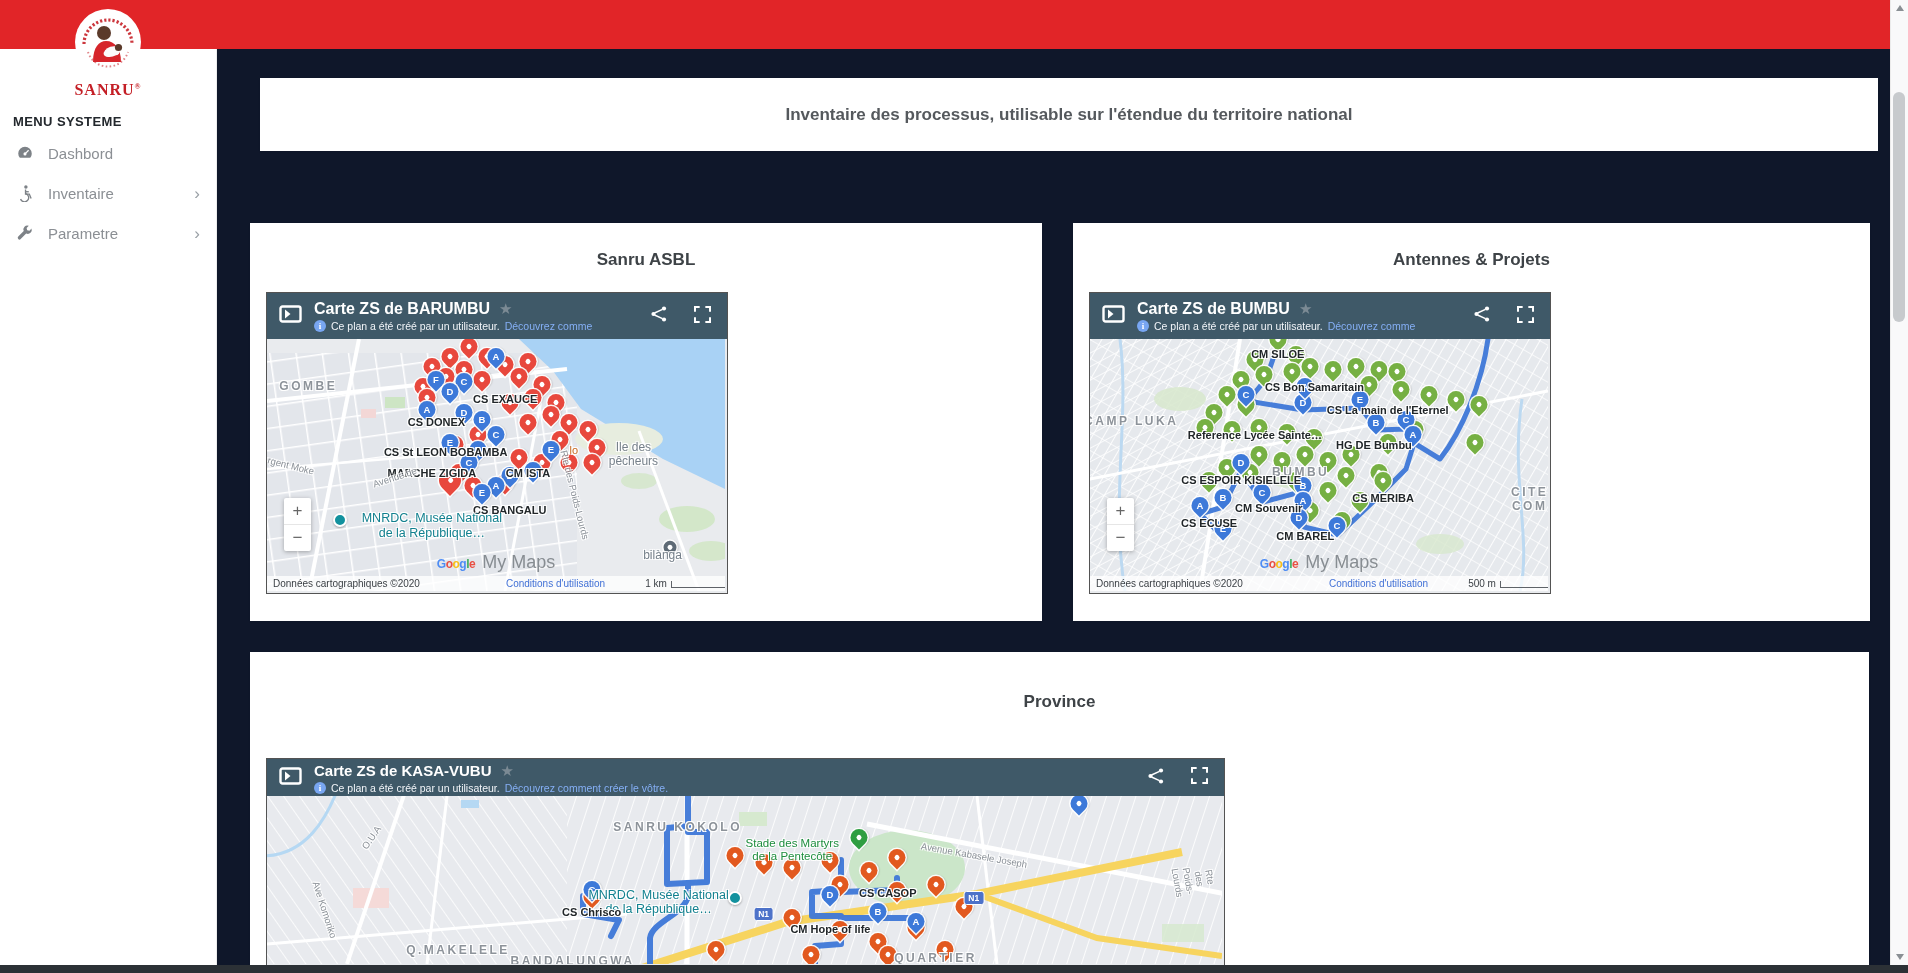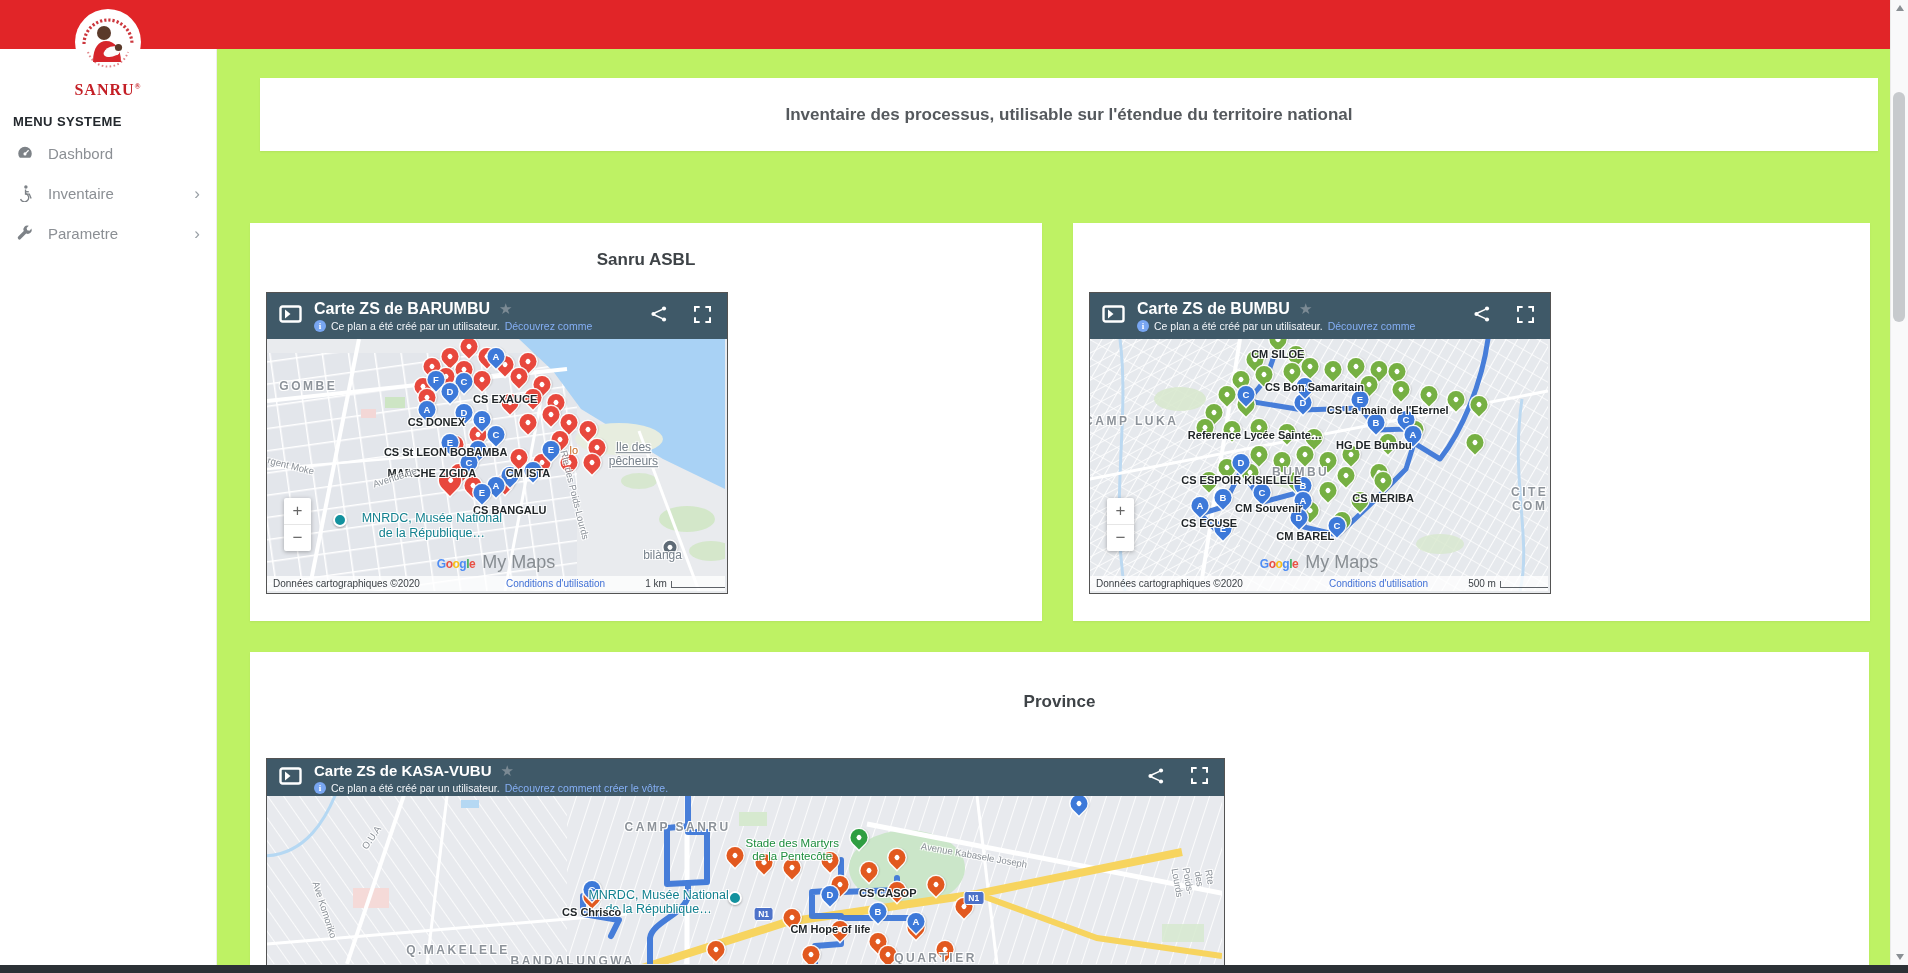--- a/index.html
+++ b/index.html
@@ -12,21 +12,21 @@
   .sidebar{position:absolute;left:0;top:49px;width:216px;height:916px;background:#fff;border-right:1px solid #ededed;z-index:6;}
   .logobox{text-align:center;margin-top:-41px;position:relative;}
   .logoname{font-family:"Liberation Serif",serif;font-weight:700;color:#c41f26;font-size:16px;letter-spacing:1px;margin-top:1px;}
   .logoname sup{font-size:8px;}
   .menuhead{margin:15px 0 4px 13px;font-size:13px;font-weight:700;color:#23282d;letter-spacing:.4px;}
   .mi{display:flex;align-items:center;gap:14px;padding:11px 16px;color:#8b8f94;font-size:15px;cursor:pointer;}
   .mi .mico{width:18px;height:18px;color:#7d8287;flex:0 0 18px;}
   .mi .chev{margin-left:auto;color:#9aa0a6;font-size:17px;line-height:1;}
 
   
-  .content{position:absolute;left:217px;top:49px;width:1673px;height:916px;background:#bef264;overflow:hidden;z-index:2;}
+  .content{position:absolute;left:217px;top:49px;width:1673px;height:916px;background:#0f172a;overflow:hidden;z-index:2;}
   .banner{position:absolute;left:43px;top:29px;width:1618px;height:73px;background:#fff;box-shadow:0 1px 2px rgba(0,0,0,.07);display:flex;align-items:center;justify-content:center;}
   .banner p{margin:0;font-size:17px;font-weight:700;color:#55595d;}
   .sectitle{position:absolute;left:0;right:0;top:134px;text-align:center;font-size:24px;font-weight:700;color:#e8252c;}
 
   .card{position:absolute;background:#fff;box-shadow:0 1px 2px rgba(0,0,0,.06);}
   .card h3{margin:0;padding-top:27px;text-align:center;font-size:17px;font-weight:700;color:#3e4347;}
   .card-l{left:33px;top:174px;width:792px;height:398px;}
   .card-r{left:856px;top:174px;width:797px;height:398px;}
   .card-b{left:33px;top:603px;width:1619px;height:370px;}
   .card-b h3{padding-top:40px;}
@@ -226,21 +226,21 @@
                 <span class="scalebar"></span>
               </span>
           </div>
         <div class="mlabel area" style="left: 9%; top: 19%;">GOMBE</div>
             <div class="mlabel poi" style="left: 52%; top: 24%;">CS EXAUCE</div>
             <div class="mlabel poi" style="left: 37%; top: 33%;">CS DONEX</div>
             <div class="mlabel poi" style="left: 39%; top: 45%;">CS St LEON BOBAMBA</div>
             <div class="mlabel poi" style="left: 36%; top: 53%;">MARCHE ZIGIDA</div>
             <div class="mlabel poi" style="left: 57%; top: 53%;">CM ISTA</div>
             <div class="mlabel poi" style="left: 53%; top: 68%;">CS BANGALU</div>
-            <div class="mlabel area2" style="left: 80%; top: 46%; text-decoration: underline;">Ile des
+            <div class="mlabel area2" style="left: 80%; top: 46%;">Ile des
 pêcheurs</div>
             <div class="mlabel teal" style="left: 36%; top: 74%;">MNRDC, Musée National
 de la République…</div>
             <div class="mlabel area2" style="left: 82%; top: 86%; padding-left: 40px;">bilànga</div>
             <div class="mlabel locality" style="left: 67%; top: 44%;">lo</div>
             <div class="mlabel street" style="left: 4%; top: 50%; transform: translate(-50%, -50%) rotate(14deg);">Sergent Moke</div>
             <div class="mlabel street" style="left: 28%; top: 55%; transform: translate(-50%, -50%) rotate(-18deg);">Avenue de</div>
             <div class="mlabel street" style="left: 67%; top: 62%; transform: translate(-50%, -50%) rotate(76deg);">Rte des Poids-Lourds</div>
             <div class="pin" style="background: rgb(232, 72, 61); left: 44%; top: 6%;"></div>
             <div class="pin" style="background: rgb(232, 72, 61); left: 40%; top: 10%;"></div>
@@ -322,20 +322,21 @@
             <div class="pin lettered" style="background: rgb(61, 121, 217); left: 47%; top: 64%;">
               <i>E</i>
             </div>
             <div class="pin sm" style="background: rgb(95, 107, 118); left: 88%; top: 85%;"></div>
             <div class="mapdot" style="background: rgb(18, 145, 158); left: 16%; top: 72%;"></div>
           </div>
       </div>
     </div>
 
     <div class="card card-r">
+      <h3>Antennes &amp; Projets</h3>
       <div class="gmap std">
         <div class="gmap-head">
           <span>
             <svg width="23" height="18" viewBox="0 0 23 18">
                 <rect x="1.5" y="1.5" width="20" height="15" rx="2" fill="none" stroke="#fff" stroke-width="2.4"></rect>
                 <path d="M6 4.5v9l5.5-4.5z" fill="#fff"></path>
               </svg>
           </span>
           <div class="titles">
             <div class="trow">
@@ -577,21 +578,21 @@
             <path d="M710,98 L830,142 L955,160" stroke="#f7d45f" stroke-width="6" fill="none"></path>
             <g stroke="#3e78d8" stroke-width="6" fill="none" stroke-linejoin="round" stroke-linecap="round" opacity=".95">
               <path d="M421,-5 L421,30 L400,32 L400,88 L440,86 L440,36 L421,36"></path>
               <path d="M421,88 L421,100 C418,118 385,126 383,142 L383,172"></path>
               <path d="M574,64 L574,94 L545,96 L545,120 L574,120 L574,148 L548,150 L548,172"></path>
               <path d="M574,96 L630,94 L630,82"></path>
               <path d="M574,122 L650,122 L650,136"></path>
               <path d="M316,100 L316,118 L352,124 L344,140"></path>
             </g>
           </svg>
-        <div class="mlabel area" style="left: 43%; top: 19%;">CAMP SANRU</div>
+        <div class="mlabel area" style="left: 43%; top: 19%;">SANRU KOKOLO</div>
             <div class="mlabel green" style="left: 55%; top: 32%;">Stade des Martyrs
 de la Pentecôte</div>
             <div class="mlabel street" style="left: 74%; top: 36%; transform: translate(-50%, -50%) rotate(10deg);">Avenue Kabasele Joseph</div>
             <div class="mlabel street" style="left: 11%; top: 25%; transform: translate(-50%, -50%) rotate(-55deg);">O.U.A</div>
             <div class="mlabel street" style="left: 6%; top: 68%; transform: translate(-50%, -50%) rotate(72deg);">Ave Komoriko</div>
             <div class="mlabel teal" style="left: 41%; top: 63%;">MNRDC, Musée National
 de la République…</div>
             <div class="mlabel poi" style="left: 34%; top: 69%;">CS Chrisco</div>
             <div class="mlabel poi" style="left: 65%; top: 58%;">CS CASOP</div>
             <div class="mlabel poi" style="left: 59%; top: 79%;">CM Hope of life</div>

